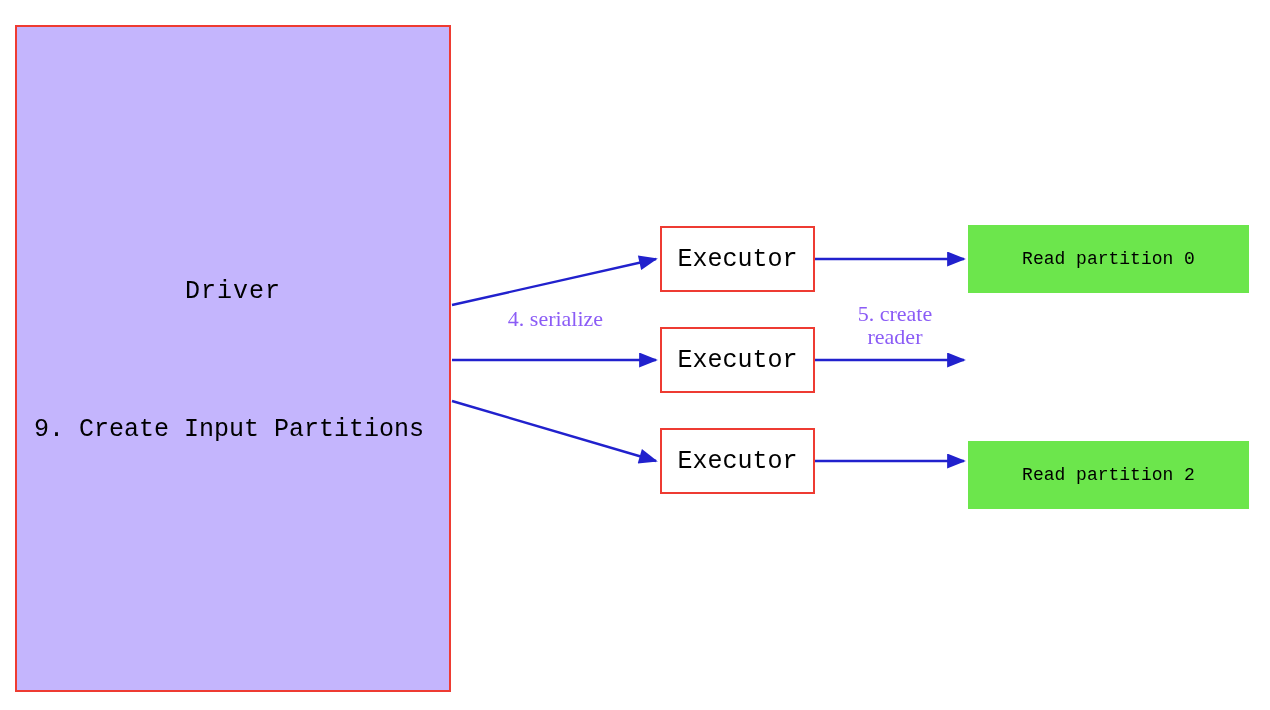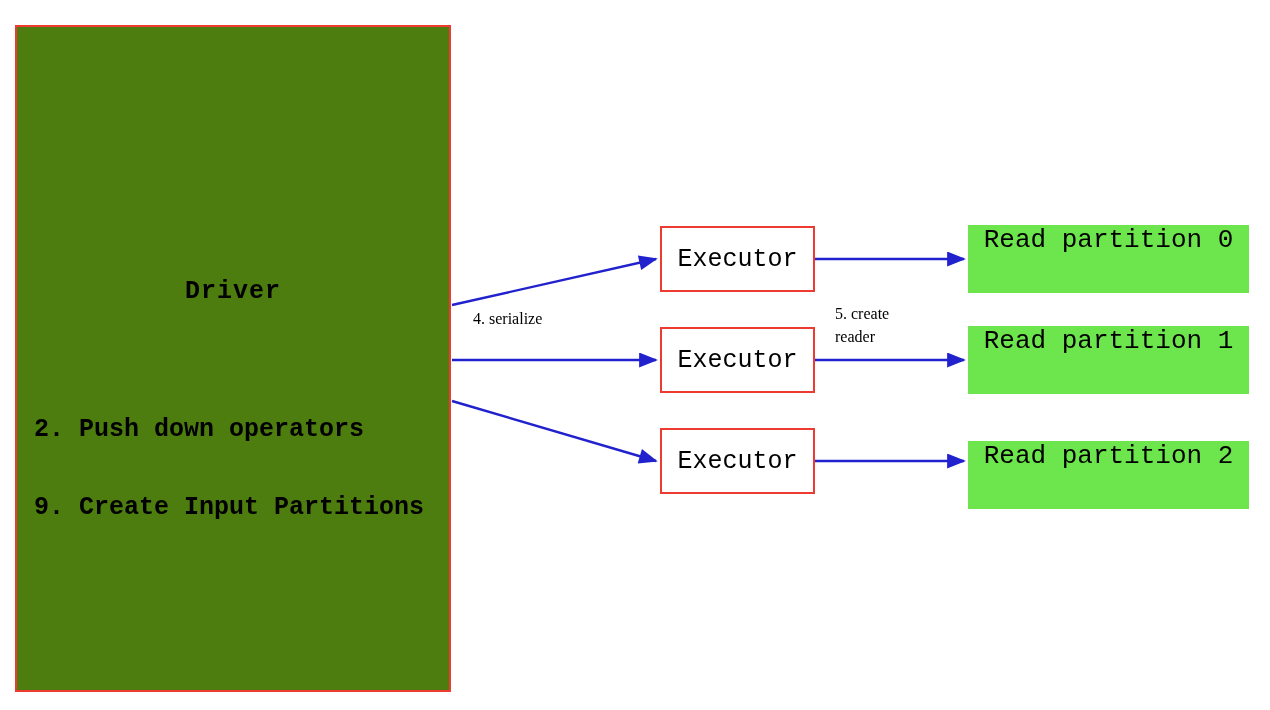--- a/index.html
+++ b/index.html
@@ -16,22 +16,21 @@
     position: absolute;
     left: 0; top: 0;
     width: 1270px; height: 710px;
     pointer-events: none;
   }
   .driver-box {
     position: absolute;
     left: 15px; top: 25px;
     width: 432px; height: 663px;
     border: 2px solid var(--border-red, #ee3b32);
-    background: #4d7c0f;
-    font-weight: bold;
+    background: #c4b5fd;
   }
   .driver-title {
     position: absolute;
     left: 0; top: 250px;
     width: 100%;
     text-align: center;
     font-size: 25px;
     letter-spacing: 1px;
   }
   .driver-steps {
@@ -54,47 +53,47 @@
   }
   .exec-0 { top: 226px; }
   .exec-1 { top: 327px; }
   .exec-2 { top: 428px; }
   .part-box {
     position: absolute;
     left: 968px;
     width: 281px; height: 68px;
     background: var(--partition-green, #6ce64c);
     display: flex;
-    align-items: flex-start;
+    align-items: center;
     justify-content: center;
-    font-size: 26px;
+    font-size: 18px;
     white-space: pre;
   }
   .part-0 { top: 225px; }
   .part-1 { top: 326px; }
   .part-2 { top: 441px; }
   .edge-label {
     position: absolute;
     font-family: "Liberation Serif", "DejaVu Serif", serif;
-    font-size: 16px;
+    font-size: 22px;
     line-height: 23px;
-    color: #000000;
+    text-align: center;
+    color: #8b5cf6;
   }
   .label-serialize { left: 473px; top: 307px; width: 165px; }
   .label-reader    { left: 835px; top: 302px; width: 120px; }
 </style>
 </head>
 <body>
 
 <div class="stage">
 
   <div class="driver-box">
     <div class="driver-title">Driver</div>
     <div class="driver-steps">
-      <div>2. Push down operators</div>
       <div>9. Create Input Partitions</div>
     </div>
   </div>
 
   <svg class="arrow-layer" viewBox="0 0 1270 710" xmlns="http://www.w3.org/2000/svg">
     <defs>
       <marker id="ah" viewBox="0 0 10 8" refX="9" refY="4" markerUnits="userSpaceOnUse" markerWidth="20" markerHeight="15" orient="auto">
         <path d="M0,0 L10,4 L0,8 Z" style="fill: var(--arrow-blue, #2121cd);"></path>
       </marker>
     </defs>
@@ -114,23 +113,20 @@
   <div class="exec-box exec-1">
     <span>Executor</span>
   </div>
   <div class="exec-box exec-2">
     <span>Executor</span>
   </div>
 
   <div class="part-box part-0">
     <span>Read partition 0</span>
   </div>
-  <div class="part-box part-1">
-    <span>Read partition 1</span>
-  </div>
   <div class="part-box part-2">
     <span>Read partition 2</span>
   </div>
 
   <div class="edge-label label-serialize">
     <div>4. serialize</div>
   </div>
   <div class="edge-label label-reader">
     <div>5. create</div>
     <div>reader</div>

